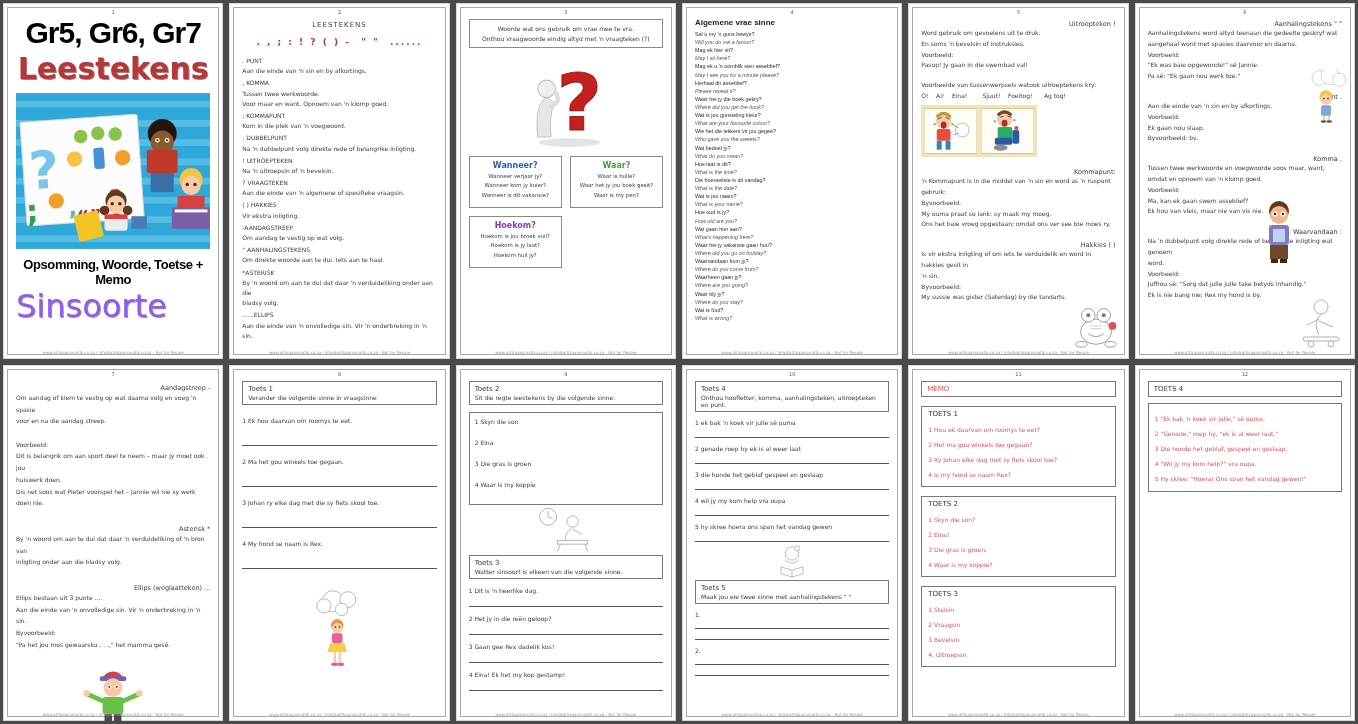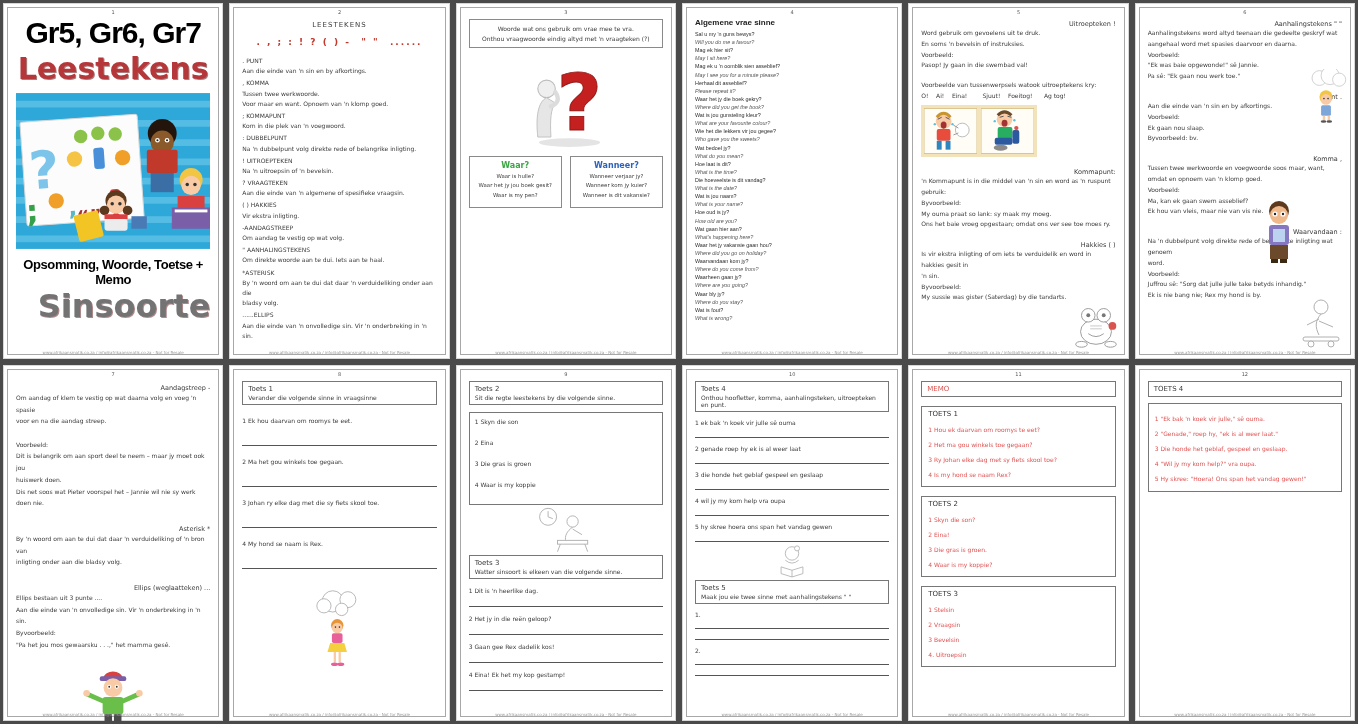--- a/index.html
+++ b/index.html
@@ -10,21 +10,21 @@
   .pageno { position:absolute; top:6px; left:0; right:0; text-align:center; font-size:5px; color:#555; }
   .foot { position:absolute; bottom:4px; left:0; right:0; text-align:center; font-size:4px; color:#999; }
   .content { position:absolute; top:15px; left:13px; right:13px; bottom:13px; }
 
   
   .p1 .content { top:13px; }
   .p1-grades { font-family:"Liberation Sans",sans-serif; font-weight:bold; font-size:30px; letter-spacing:-1px; text-align:center; color:#000; }
   .p1-title  { font-size:30px; font-weight:bold; text-align:center; color:#b5373a; text-shadow:1px 1px 0 rgba(96,20,22,.55); margin-top:1px; }
   .hero { display:block; width:100%; height:158px; margin-top:6px; }
   .p1-sub { font-family:"Liberation Sans",sans-serif; font-weight:bold; font-size:13px; letter-spacing:-.4px; text-align:center; margin-top:7px; color:#000; }
-  .p1-title2 { font-size:32px; font-weight:bold; text-align:right; color:#737373; text-shadow:1px 1px 0 rgba(96,20,22,.5); }
+  .p1-title2 { font-size:32px; font-weight:normal; text-align:left; color:#8b5cf6; text-shadow:1px 1px 0 rgba(96,20,22,.5); }
 
   
   .p2-title { text-align:center; font-size:7px; letter-spacing:1px; margin-top:3px; }
   .p2-symbols { text-align:center; font-size:9px; font-weight:bold; color:#c0392b; letter-spacing:2px; margin:8px 0 9px; white-space:pre; }
   .p2-item { margin-bottom:2px; }
   .p2-term,.p2-desc { font-size:6px; line-height:1.7; white-space:pre-line; }
 
   
   .p3-head { border:1px solid #8a8a8a; padding:4px 6px; text-align:center; font-size:6px; line-height:1.6; white-space:pre-line; margin-top:1px; }
   .qman { display:block; height:92px; margin:8px auto 8px; }
@@ -236,33 +236,39 @@
         <text x="36" y="68" font-size="72" font-weight="bold" fill="#c3201f" stroke="#8e1513" stroke-width="0.8">?</text>
         <circle cx="27" cy="30" r="8" fill="#efefef" stroke="#bdbdbd"></circle>
         <path d="M27 38 C19 42 17 56 19 74 L31 74 C30 58 31 48 35 43 Z" fill="#e6e6e6" stroke="#bdbdbd" stroke-width="0.8"></path>
         <path d="M31 46 Q41 42 35 33" fill="none" stroke="#dcdcdc" stroke-width="4" stroke-linecap="round"></path>
       </svg>
       <div class="p3-grid">
 
 
 
           <div class="qbox">
+            <div class="qbox-title" style="color: rgb(45, 98, 184);">Wanneer?</div>
+            <div class="qbox-qs">Wanneer verjaar jy?
+Wanneer kom jy kuier?
+Wanneer is dit vakansie?</div>
+          </div>
+
+          <div class="qbox">
             <div class="qbox-title" style="color: rgb(58, 166, 67);">Waar?</div>
             <div class="qbox-qs">Waar is hulle?
 Waar het jy jou boek gesit?
 Waar is my pen?</div>
           </div>
 
           <div class="qbox">
-            <div class="qbox-title" style="color: rgb(45, 98, 184);">Wanneer?</div>
-            <div class="qbox-qs">Wanneer verjaar jy?
-Wanneer kom jy kuier?
-Wanneer is dit vakansie?</div>
-          </div>
-
+            <div class="qbox-title" style="color: rgb(138, 59, 189);">Hoekom?</div>
+            <div class="qbox-qs">Hoekom is jou broek vuil?
+Hoekom is jy laat?
+Hoekom huil jy?</div>
+          </div>
 
         </div>
     </div>
     <div class="foot">www.afrikaansmatik.co.za / info@afrikaansmatik.co.za - Not for Resale</div>
   </div>
 
   <div class="sheet">
     <div class="frame"></div>
     <div class="pageno">4</div>
     <div class="content">

